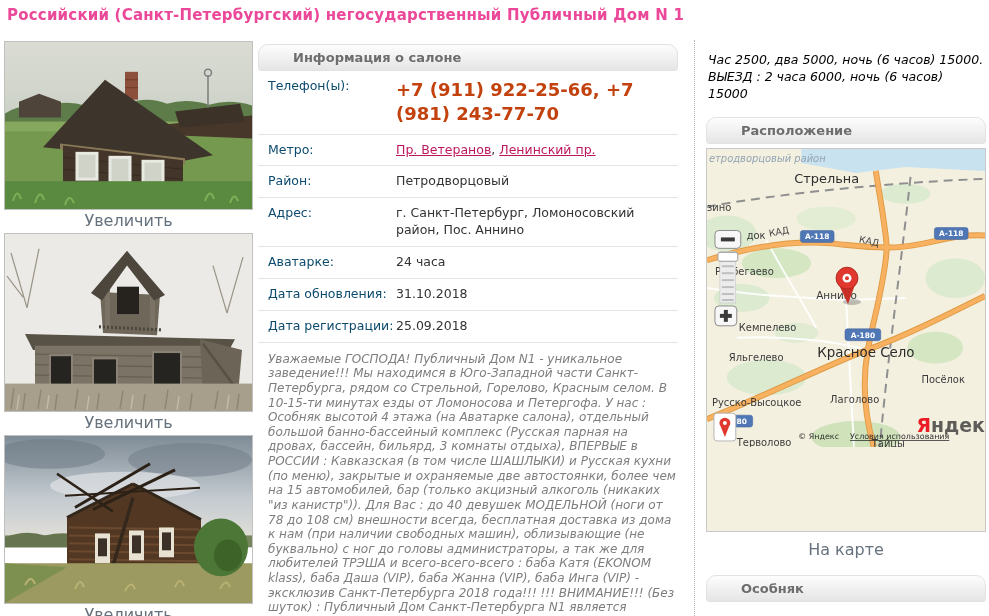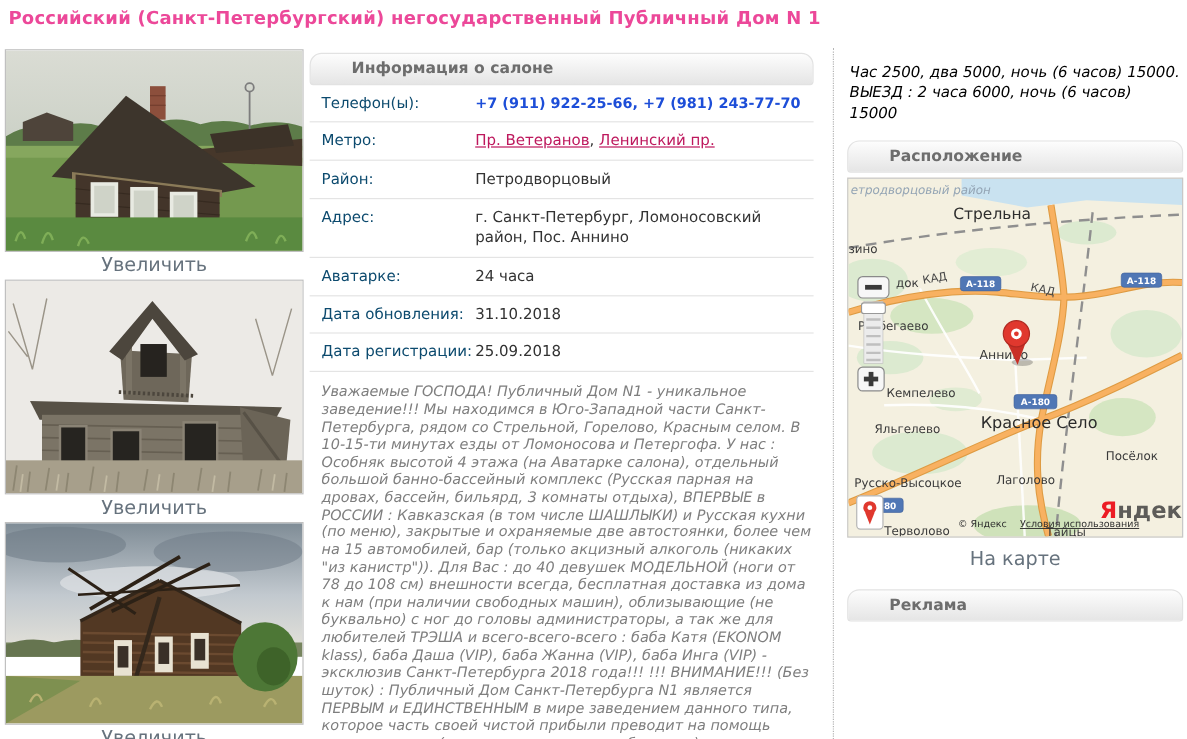--- a/index.html
+++ b/index.html
@@ -24,31 +24,31 @@
   .panel-header{
     background:linear-gradient(#fdfdfd,#e5e5e5);
     border:1px solid #e2e2e2;border-radius:10px 10px 3px 3px;
     font-weight:bold;color:#6d6d6d;font-size:13px;padding:5px 34px;
     box-sizing:border-box;
   }
   .info-table{width:100%;}
   .info-row{display:flex;border-bottom:1px solid #e4e4e4;padding:7px 0 7px 10px;box-sizing:border-box;}
   .info-label{width:128px;flex:none;color:#0c4a6e;font-size:12.5px;}
   .info-value{flex:1;color:#333;font-size:12.5px;line-height:1.35;}
-  .info-value.strong{font-weight:bold;color:#1d4ed8;font-size:12px;}
+  .info-value.strong{font-weight:bold;color:#c2410c;font-size:18px;}
   .metro-link{color:#be185d;text-decoration:underline;cursor:pointer;font-size:12.5px;}
   .description{
     margin-top:9px;padding-left:10px;font-style:italic;color:#7e7e7e;
     font-size:12px;line-height:1.22;
   }
   
   .divider{position:absolute;left:694px;top:40px;height:576px;border-left:1px dotted #b5b5b5;}
   .col-right{position:absolute;left:706px;top:44px;width:280px;}
   .pricing-text{font-style:italic;color:#000000;font-size:12.5px;line-height:1.35;margin:8px 2px 14px 2px;}
-  .map-wrap{border:1px solid #c8c8c8;width:280px;height:300px;box-sizing:border-box;overflow:hidden;background:#f4f0e0;text-align:center;}
+  .map-wrap{border:1px solid #c8c8c8;width:280px;height:384px;box-sizing:border-box;overflow:hidden;background:#f4f0e0;text-align:center;}
   .onmap-row{text-align:center;padding:8px 0 6px 0;}
   .ads-header{margin-top:10px;}
   .ads-link-row{text-align:right;padding:96px 46px 0 0;}
   svg text{font-family:"DejaVu Sans","Liberation Sans",sans-serif;}
 </style>
 </head>
 <body>
 
 <div class="page-title">Российский (Санкт-Петербургский) негосударственный Публичный Дом N 1</div>
 
@@ -325,18 +325,18 @@
       </g>
       <text x="92" y="292" font-size="8" fill="#2e2e2e">© Яндекс</text>
       <text x="144" y="292" font-size="8" fill="#2e2e2e" text-decoration="underline">Условия использования</text>
       <text x="211" y="285" font-size="19" font-weight="bold"><tspan fill="#ec1c24">Я</tspan><tspan fill="#3c3c3c" opacity="0.82">ндекс</tspan></text>
     </svg>
   </div>
   <div class="onmap-row">
     <a class="glink">На карте</a>
   </div>
 
-  <div class="panel-header ads-header">Реклама</div>
+  <div class="panel-header ads-header">Особняк</div>
   <div class="ads-link-row">
     
   </div>
 
 </div>
 
 </body></html>

